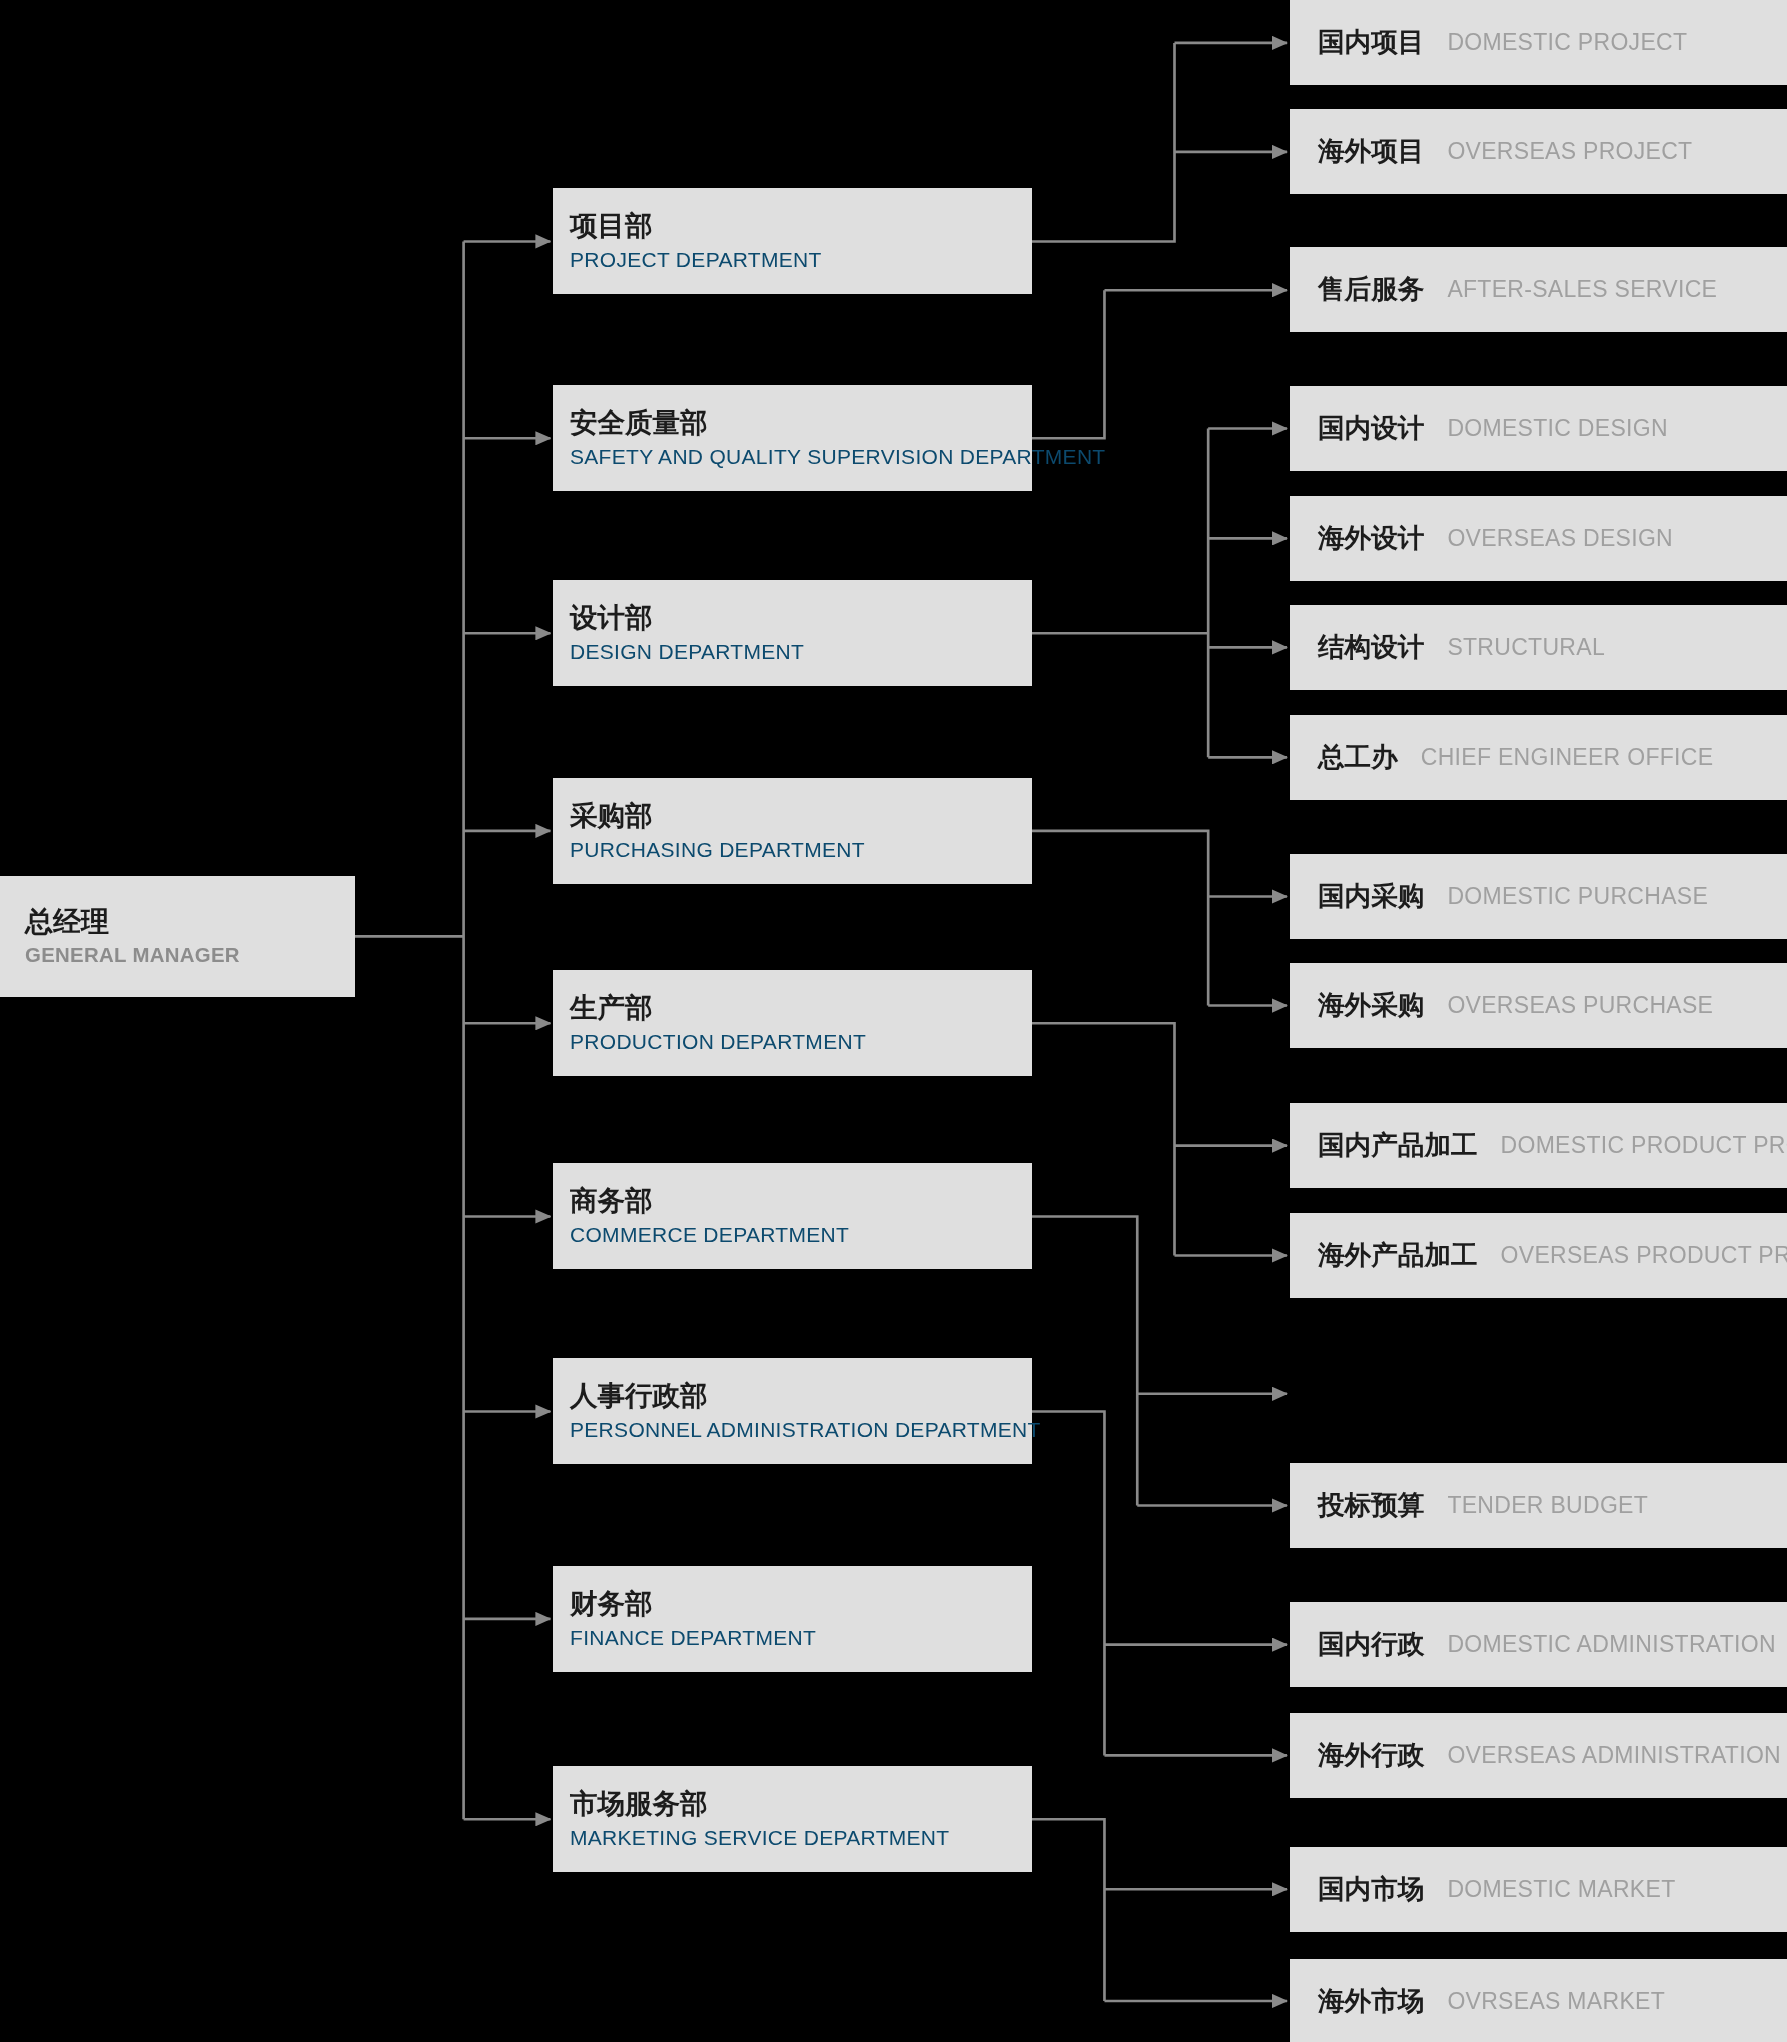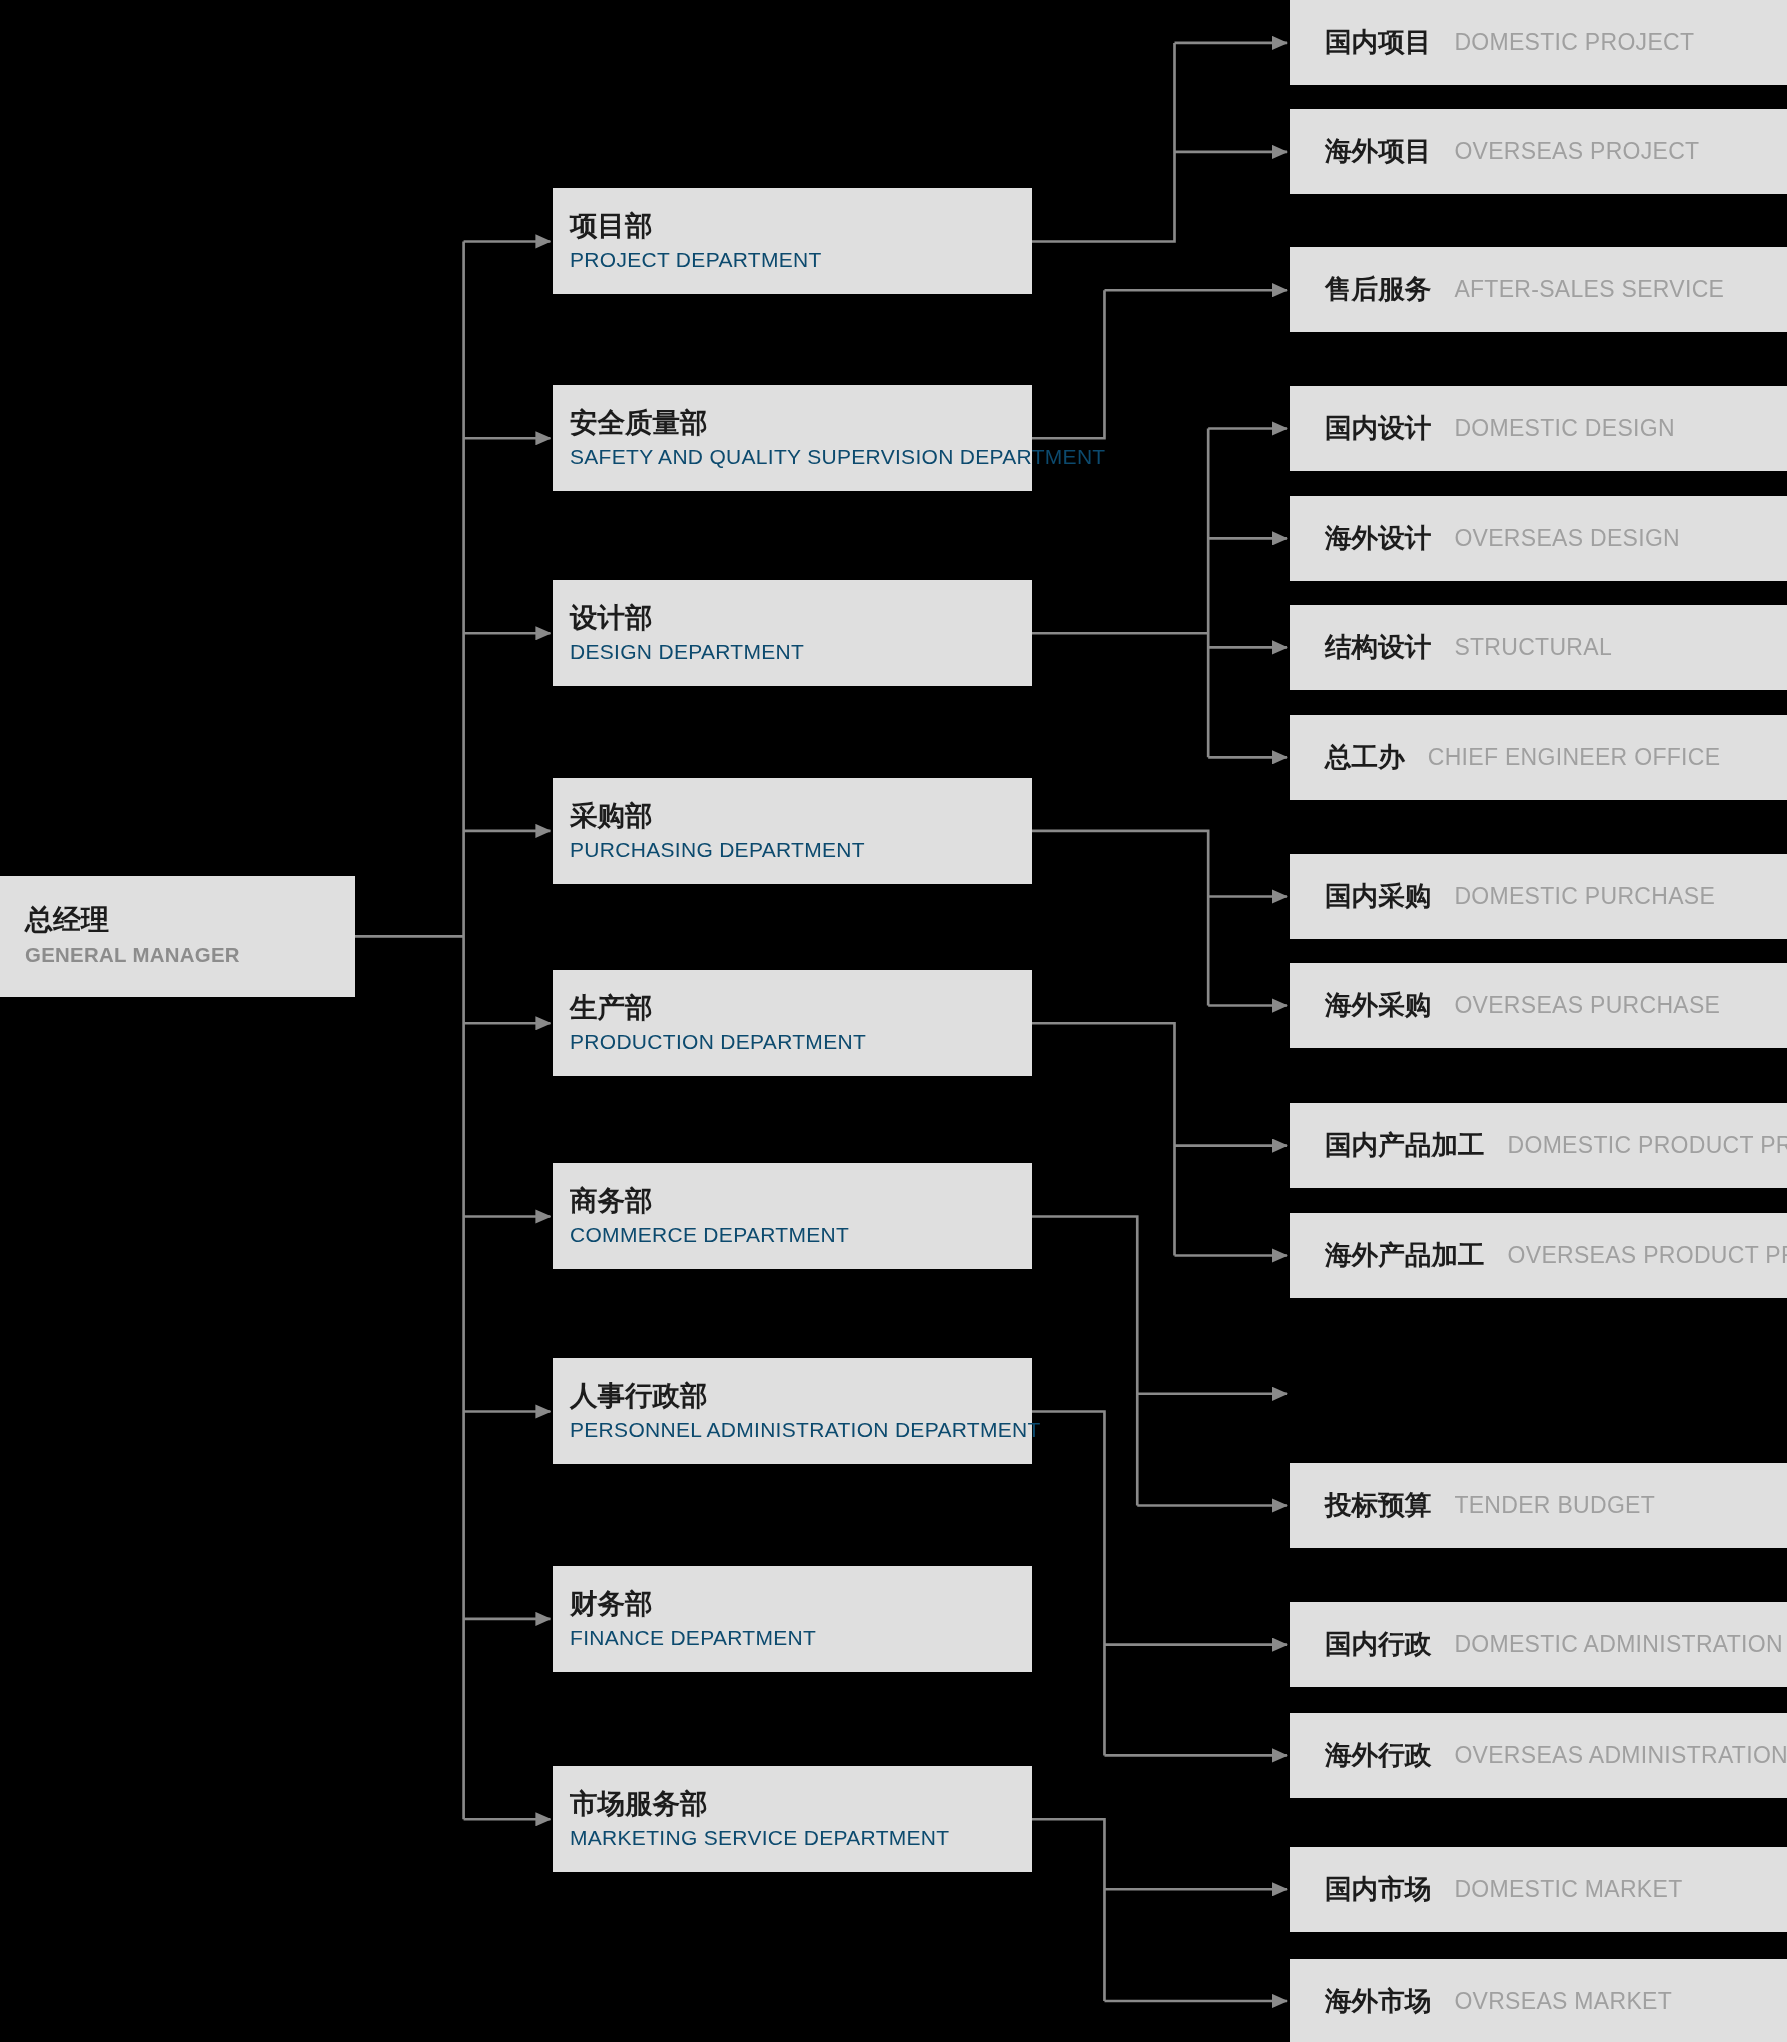--- a/index.html
+++ b/index.html
@@ -3,24 +3,24 @@
 <meta charset="utf-8">
 <title>Organization Chart</title>
 <style>
   html,body{margin:0;padding:0;background:#000;}
   .canvas{position:relative;width:1787px;height:2043px;background:#000000;overflow:hidden;
           font-family:"Liberation Sans","DejaVu Sans",sans-serif;}
   svg.connectors{position:absolute;left:0;top:0;width:1787px;height:2043px;}
   .box{position:absolute;background:#dfdfdf;box-sizing:border-box;}
   .root{left:0;top:876px;width:355px;height:121px;display:flex;flex-direction:column;justify-content:center;padding-left:25px;gap:8.9px;}
   .dept{left:553px;width:479px;height:106px;display:flex;flex-direction:column;justify-content:center;padding-left:17px;gap:8px;}
-  .leaf{left:1290px;width:497px;height:85px;display:flex;flex-direction:row;align-items:center;padding-left:35px;}
+  .leaf{left:1290px;width:497px;height:85px;display:flex;flex-direction:row;align-items:center;padding-left:28px;}
   .zh{font-weight:700;color:#1c1c1c;font-size:27.5px;line-height:1.05;white-space:nowrap;}
   .en{color:#0c4a6e;font-size:21px;line-height:1;white-space:nowrap;letter-spacing:0.3px;}
-  .root .zh{font-size:28px;font-family:Liberation Mono, monospace;}
+  .root .zh{font-size:28px;}
   .root .en{font-size:20.4px;color:#8c8c8c;font-weight:bold;}
   .leaf .zh{font-size:26.6px;}
   .leaf .en{font-size:23px;margin-left:23px;color:#a0a0a0;}
 </style>
 </head>
 <body>
 
 <div class="canvas">
 
   <svg class="connectors" viewBox="0 0 2016 2304" xmlns="http://www.w3.org/2000/svg">

